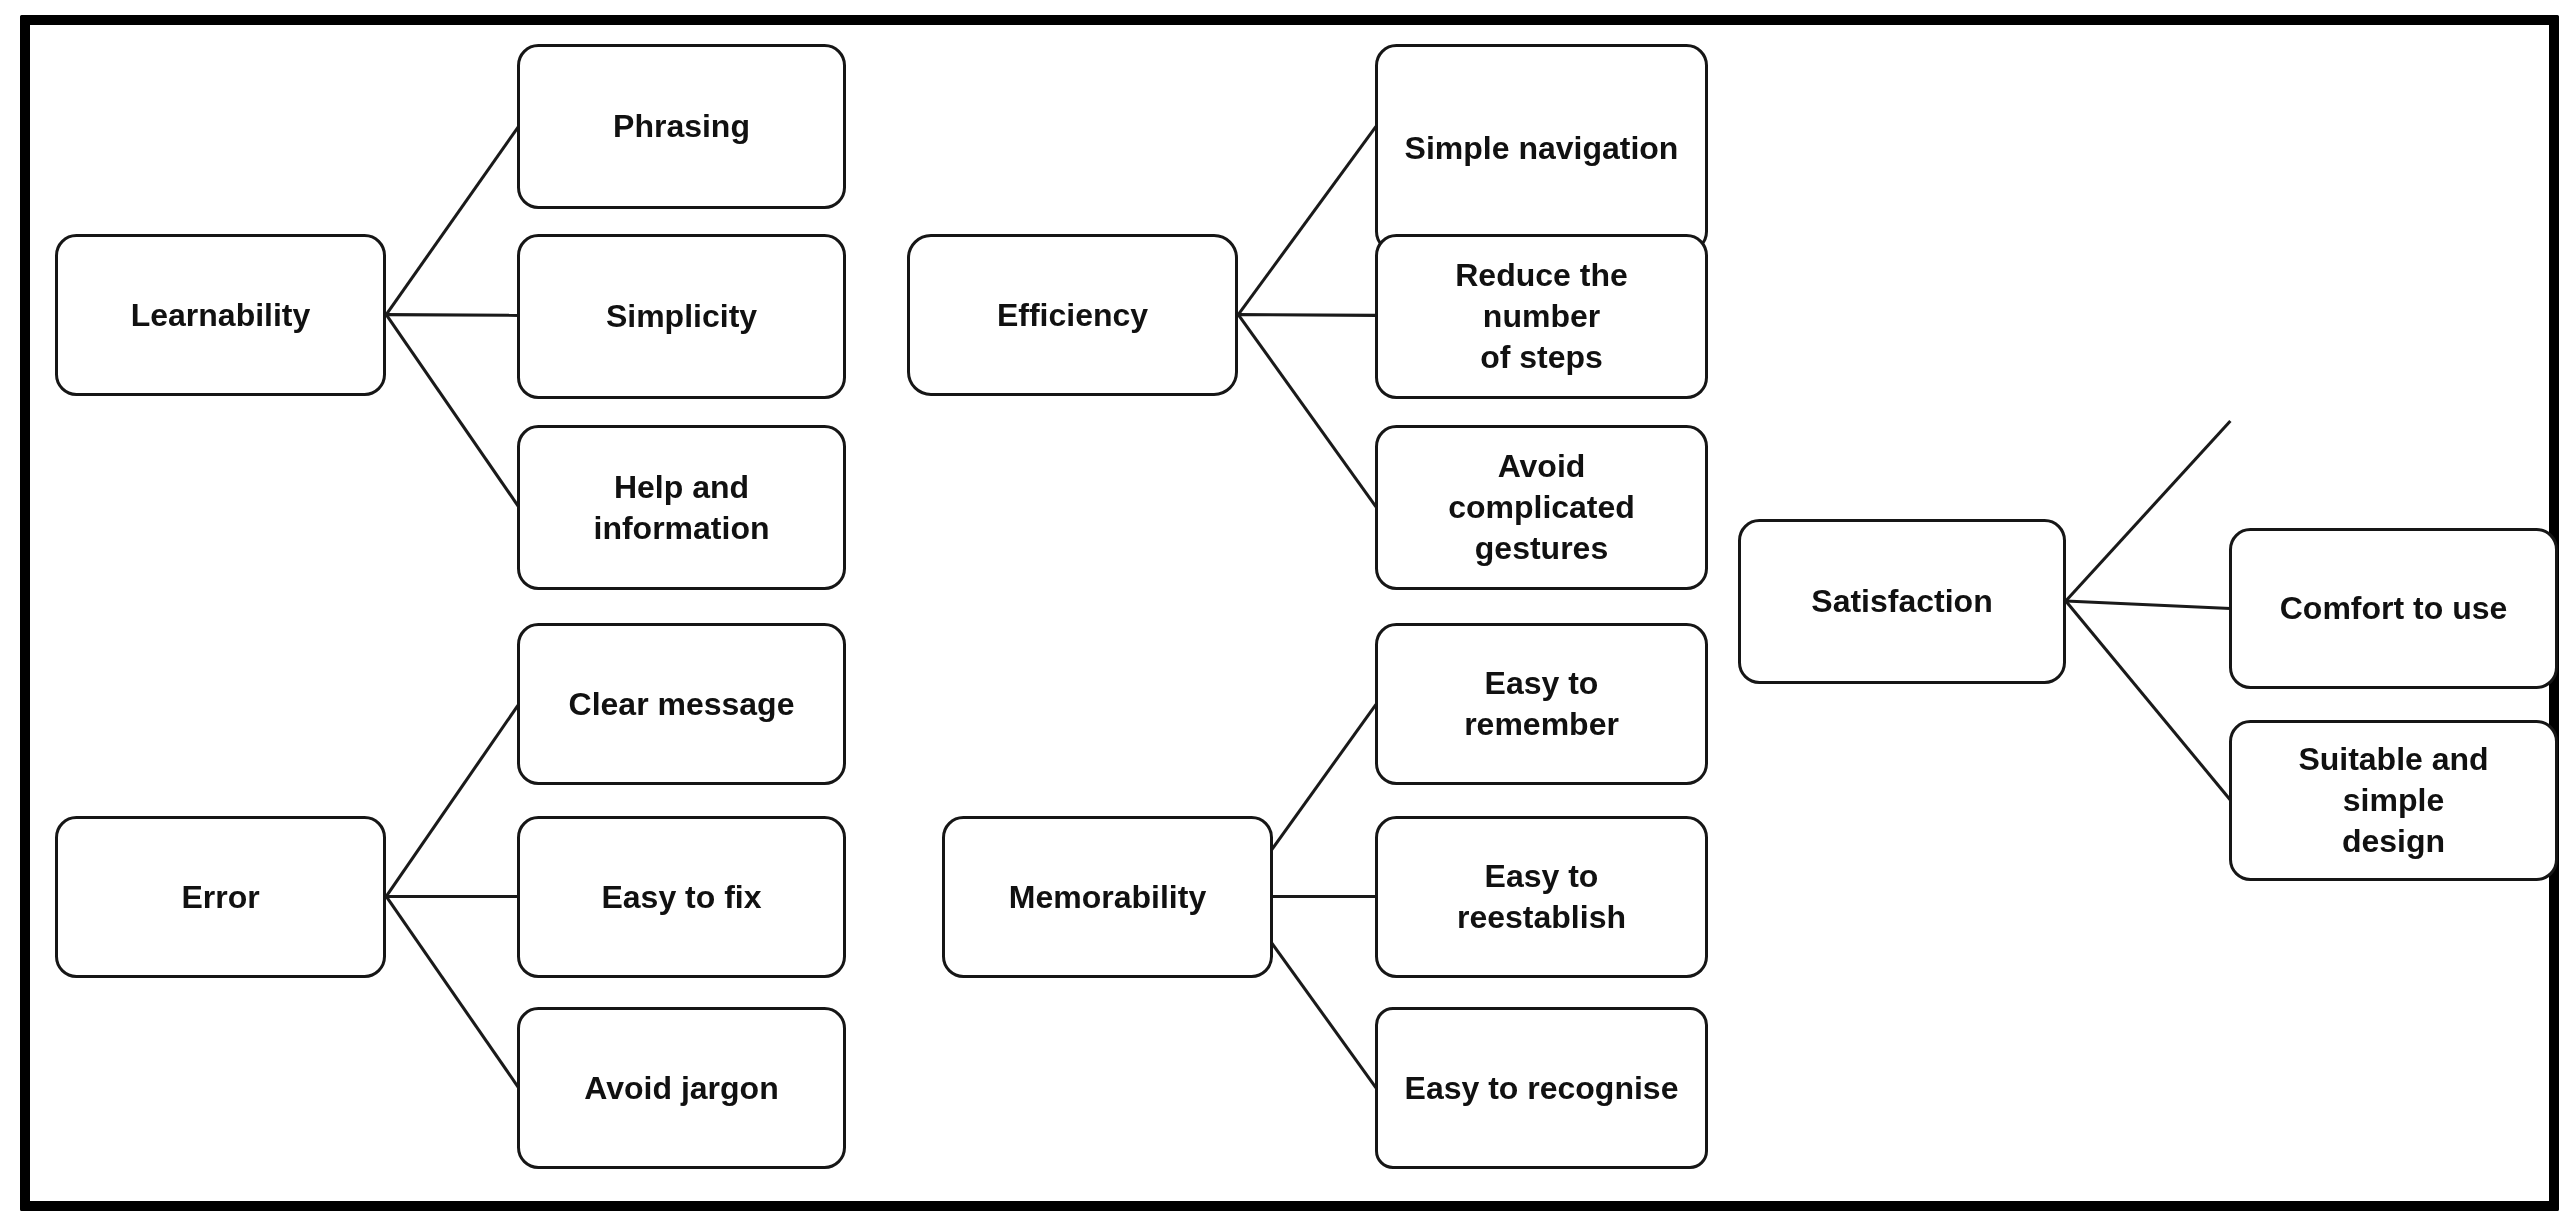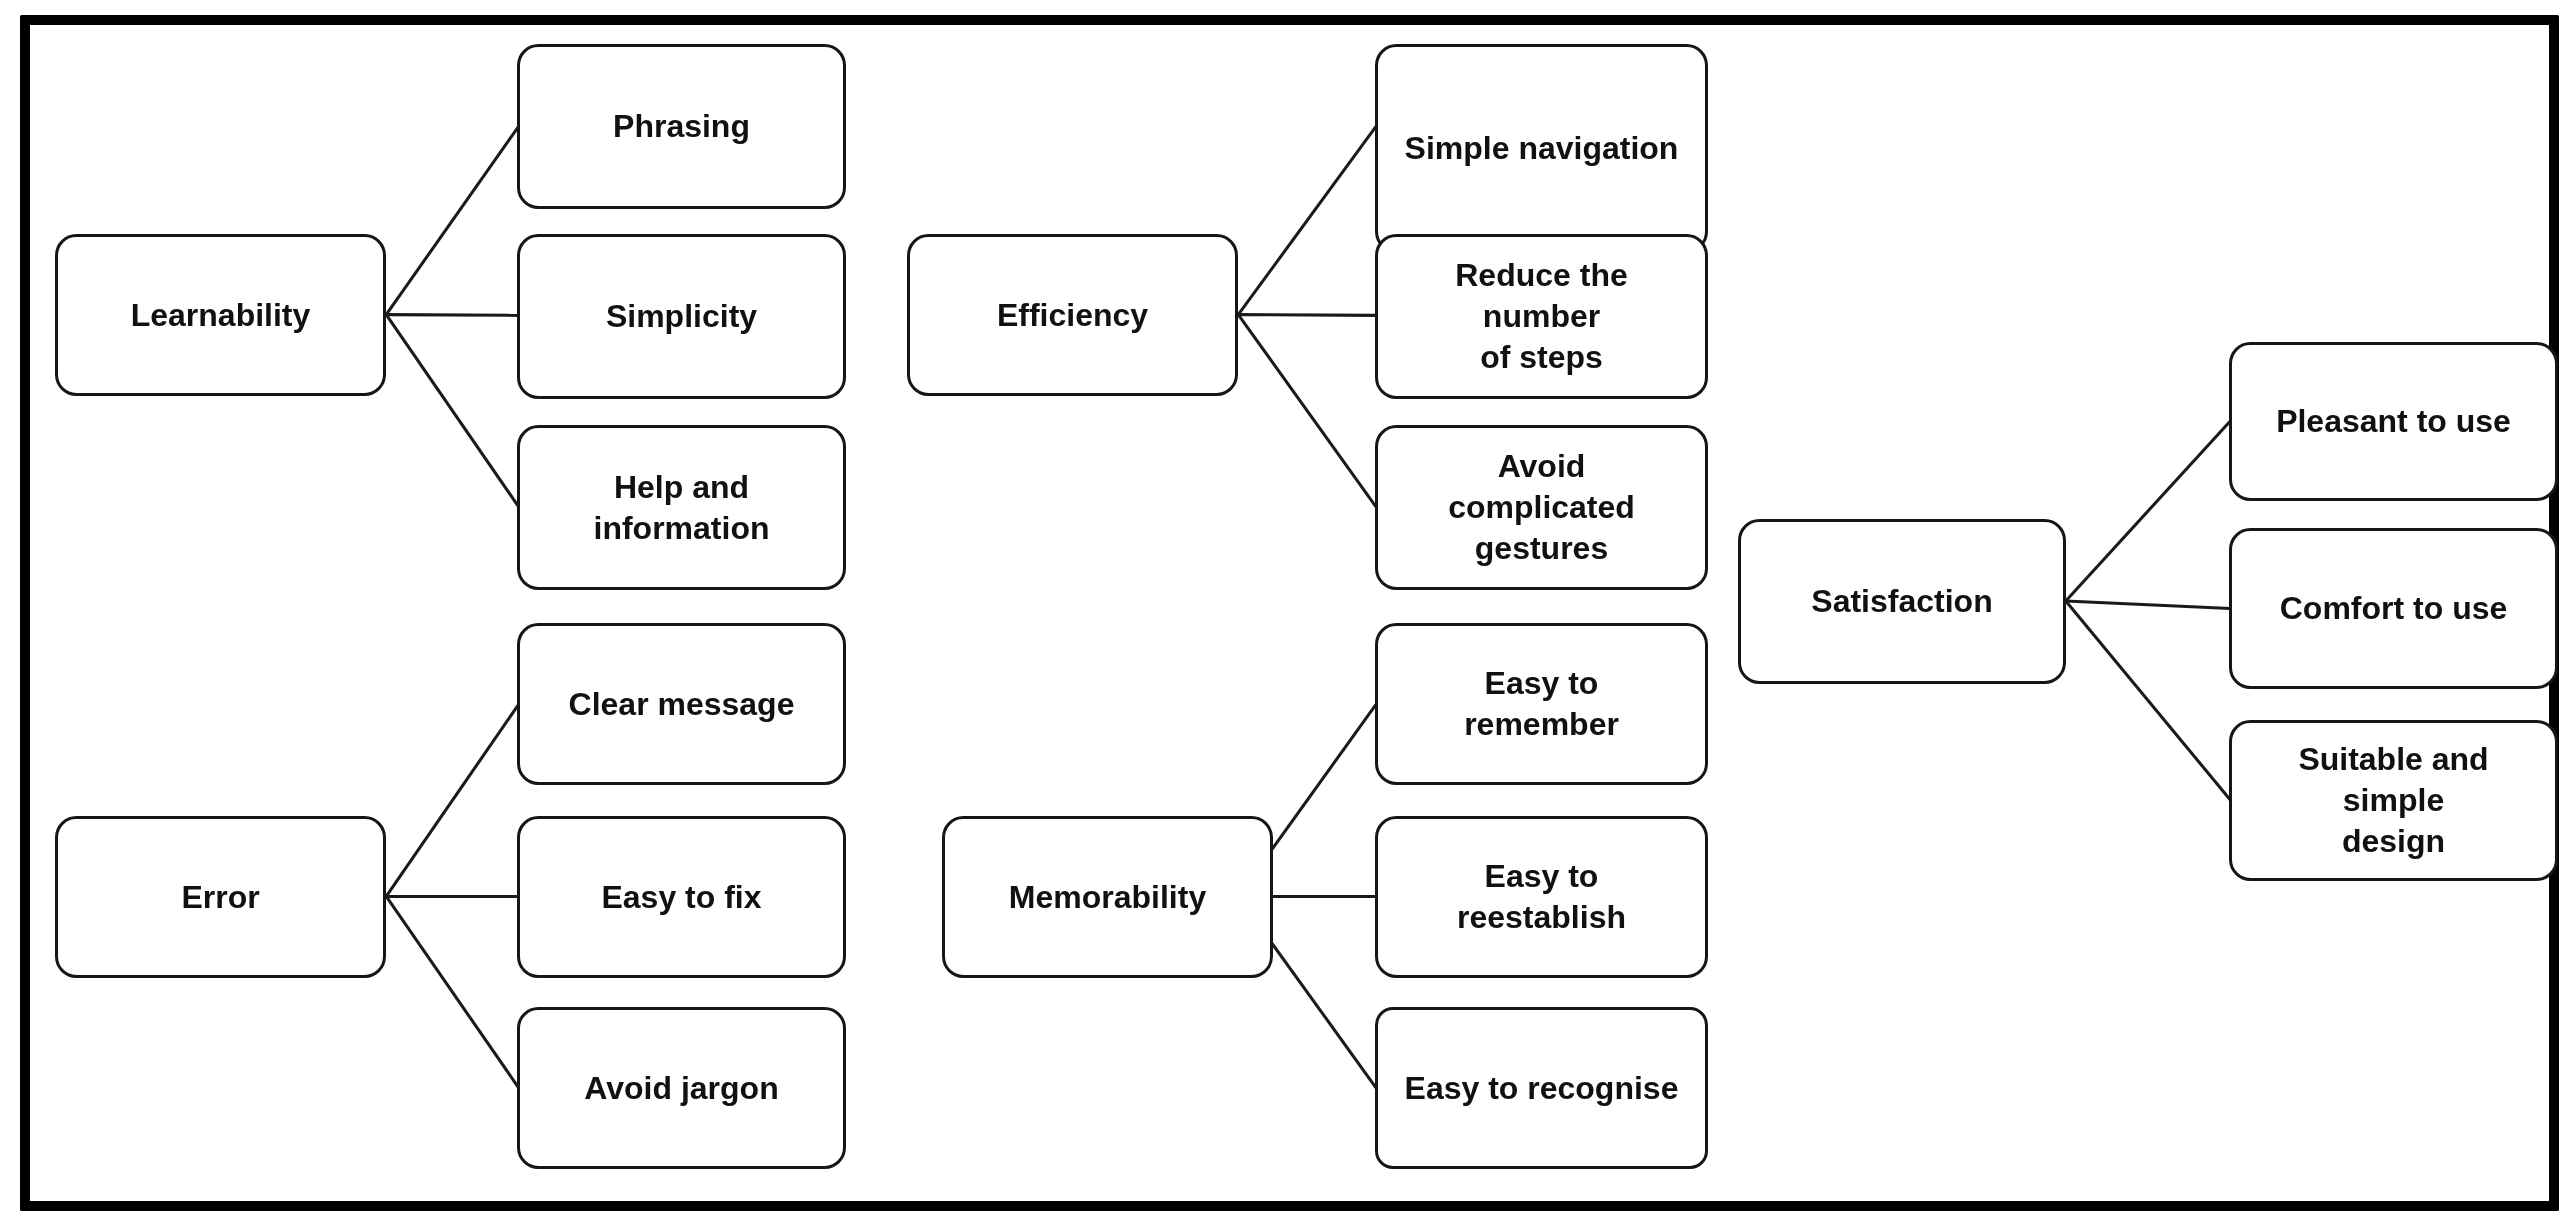--- a/index.html
+++ b/index.html
@@ -86,21 +86,21 @@
   <div class="node" style="left:517px;top:623px;width:329px;height:162px;">
     <span>Clear message</span>
   </div>
   <div class="node" style="left:517px;top:1007px;width:329px;height:162px;">
     <span>Avoid jargon</span>
   </div>
   <div class="node" style="left:517px;top:816px;width:329px;height:162px;">
     <span>Easy to fix</span>
   </div>
 
-  <div class="node" style="left:907px;top:234px;width:331px;height:162px;">
+  <div class="node" style="left:907px;top:234px;width:331px;height:162px;border-radius:24px;">
     <span>Efficiency</span>
   </div>
   <div class="node" style="left:1375px;top:44px;width:333px;height:209px;">
     <span>Simple navigation</span>
   </div>
   <div class="node" style="left:1375px;top:234px;width:333px;height:165px;">
     <span>Reduce the number
 of steps</span>
   </div>
   <div class="node" style="left:1375px;top:425px;width:333px;height:165px;">
@@ -117,23 +117,20 @@
   <div class="node" style="left:1375px;top:816px;width:333px;height:162px;">
     <span>Easy to reestablish</span>
   </div>
   <div class="node" style="left:1375px;top:1007px;width:333px;height:162px;border-radius:18px;">
     <span>Easy to recognise</span>
   </div>
 
   <div class="node" style="left:1738px;top:519px;width:328px;height:165px;">
     <span>Satisfaction</span>
   </div>
-  <div class="node" style="left:2229px;top:342px;width:329px;height:159px;">
-    <span>Pleasant to use</span>
-  </div>
   <div class="node" style="left:2229px;top:528px;width:329px;height:161px;">
     <span>Comfort to use</span>
   </div>
   <div class="node" style="left:2229px;top:720px;width:329px;height:161px;">
     <span>Suitable and simple
 design</span>
   </div>
 
 </div>
 

